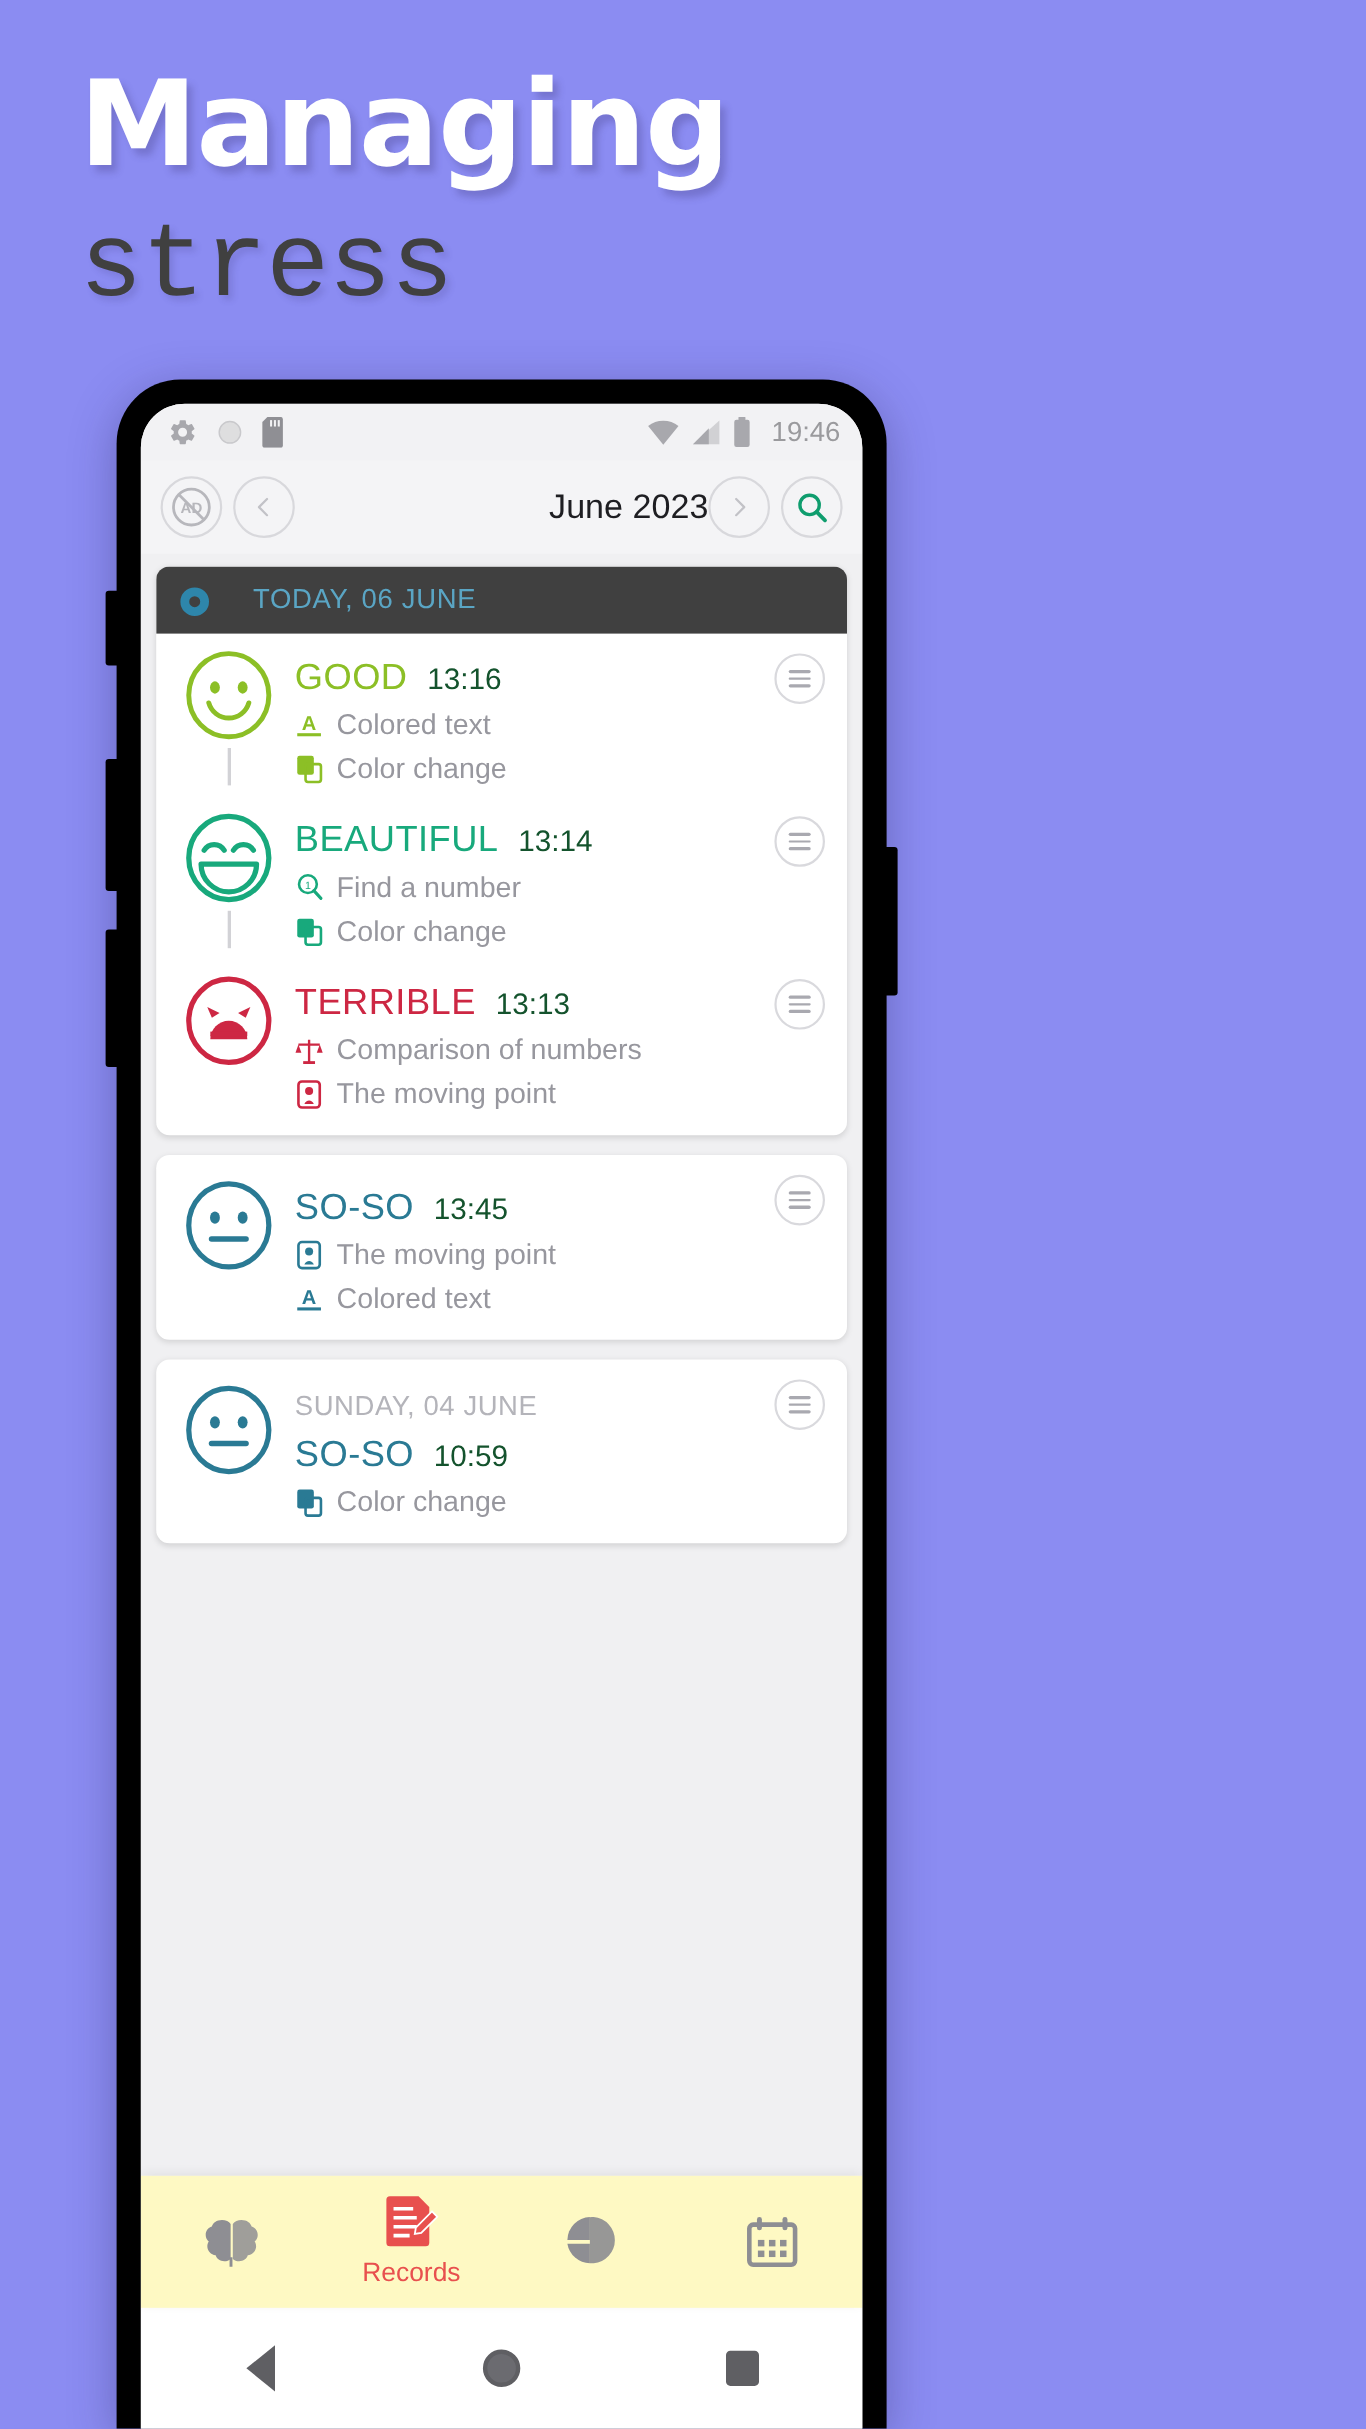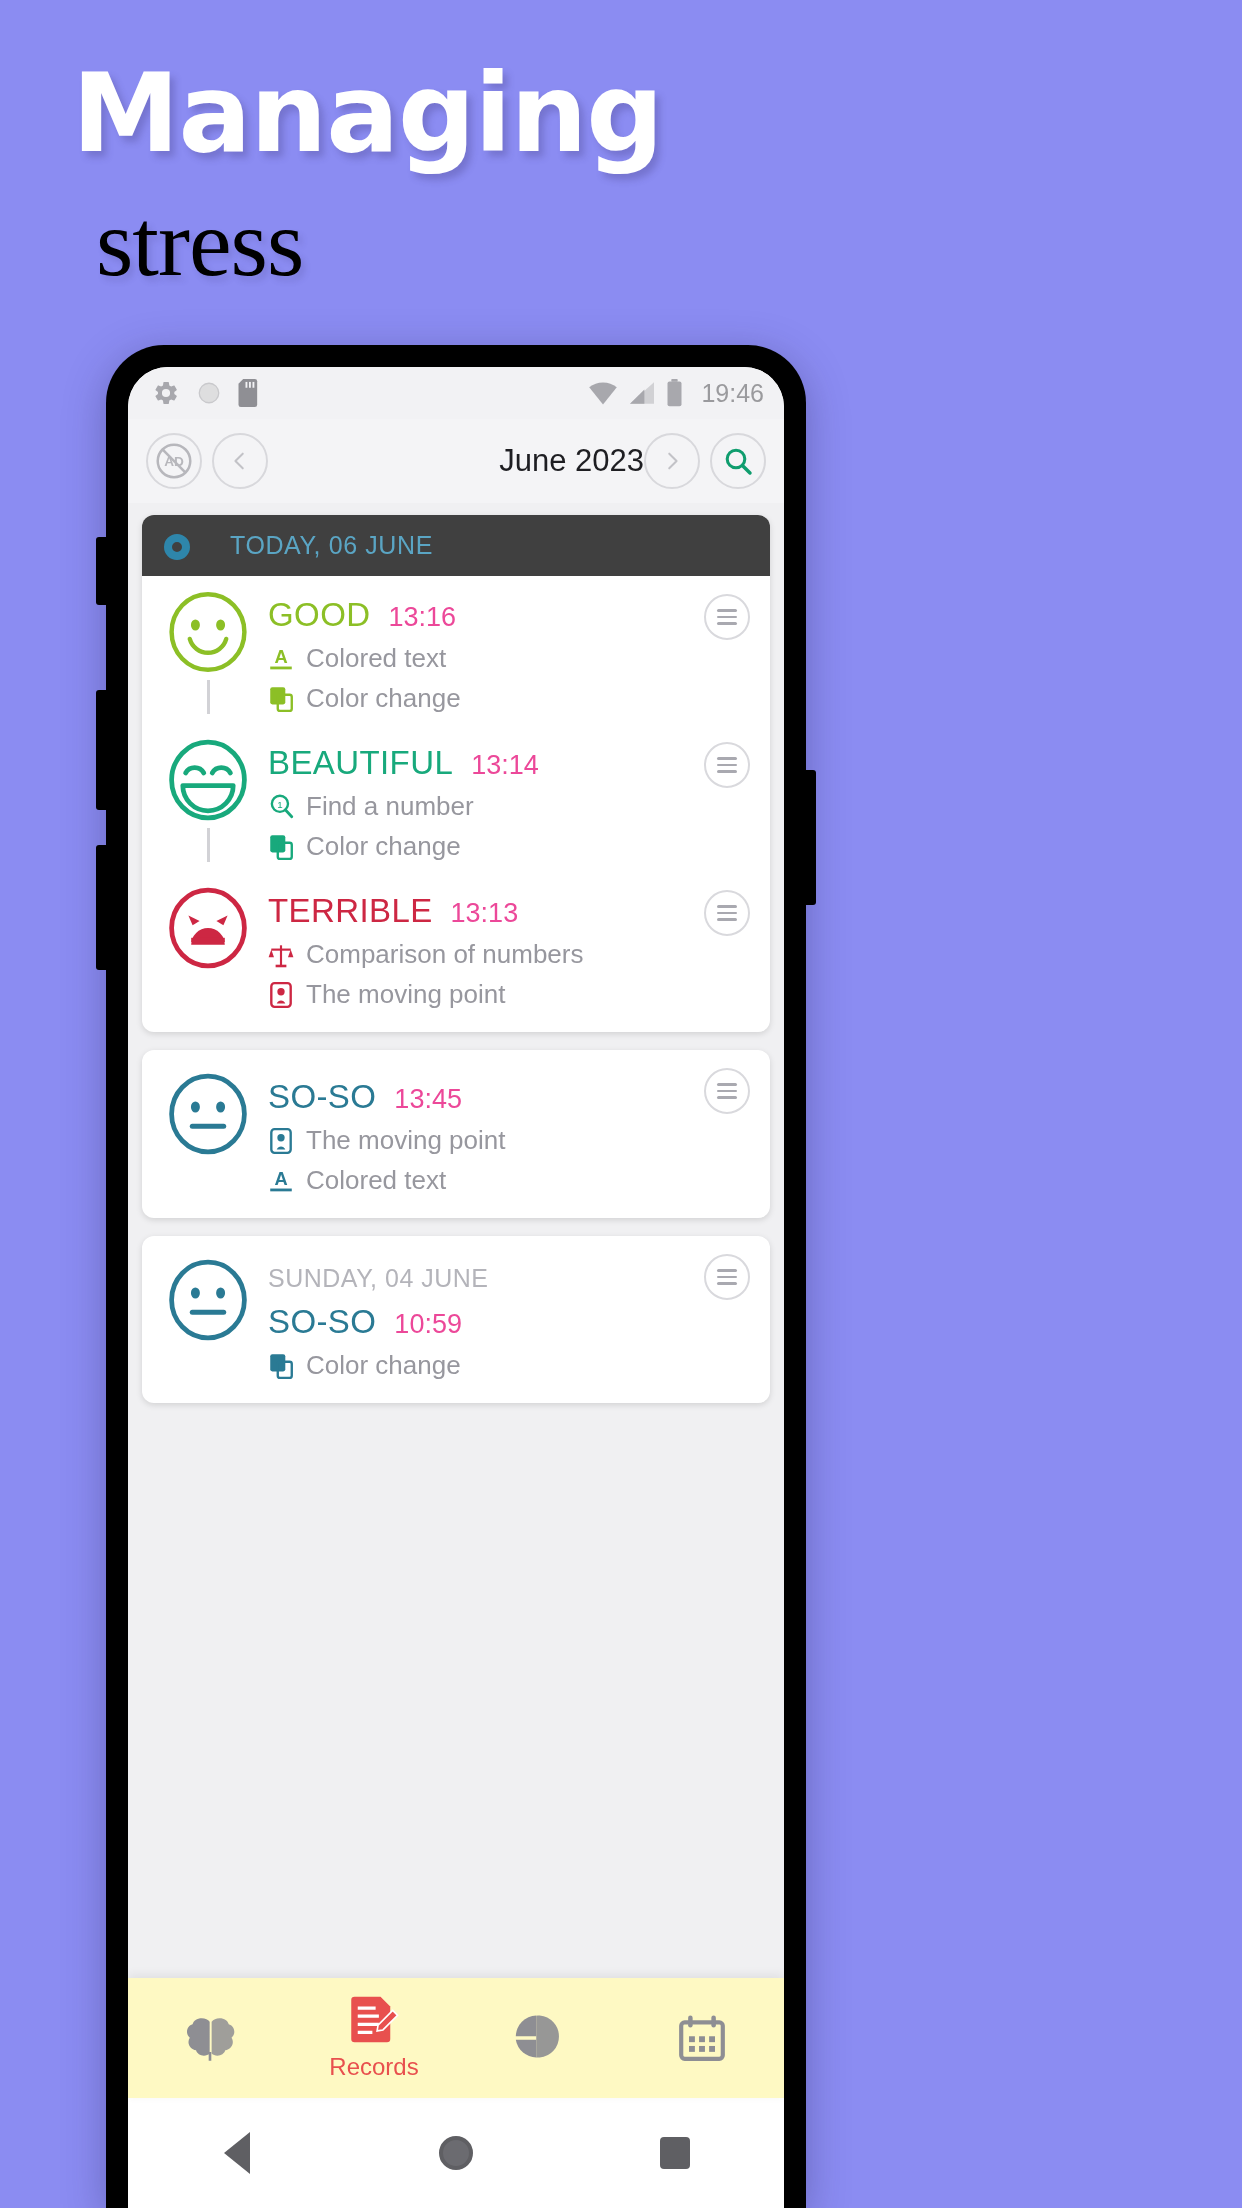--- a/index.html
+++ b/index.html
@@ -28,27 +28,26 @@
     font-weight: 700;
     color: #ffffff;
     line-height: 1.15;
     letter-spacing: -1px;
     text-shadow: 5px 6px 7px rgba(60,55,120,0.28);
     font-family: "DejaVu Sans", sans-serif;
   }
   .headline-line2 {
     font-size: 96px;
     font-weight: 400;
-    color: #000000;
+    color: #404040;
     line-height: 1.15;
     letter-spacing: -1px;
     margin-top: 12px;
     text-shadow: 4px 5px 6px rgba(60,55,120,0.18);
-    font-family: Liberation Serif, serif;
-    margin-left: 24px;
+    font-family: Liberation Mono, monospace;
   }
 
   
   .phone-wrap {
     position: absolute;
     left: 106px;
     top: 345px;
     width: 700px;
     height: 1863px;
   }
@@ -203,21 +202,21 @@
     align-items: baseline;
     gap: 18px;
   }
   .entry-mood {
     font-size: 33px;
     font-weight: 400;
     letter-spacing: 0.4px;
   }
   .entry-time {
     font-size: 27px;
-    color: #ec4899;
+    color: #14532d;
   }
   .entry-daterow {
     font-size: 25px;
     color: #b4b4ba;
     letter-spacing: 0.5px;
     margin-bottom: 10px;
   }
   .tag-row {
     display: flex;
     align-items: center;

